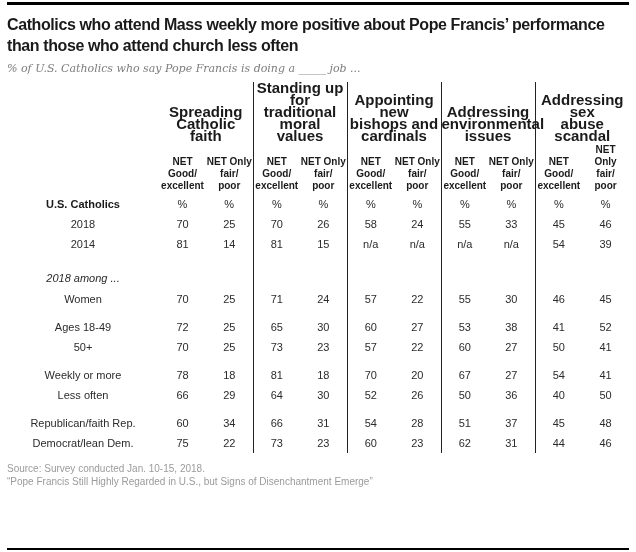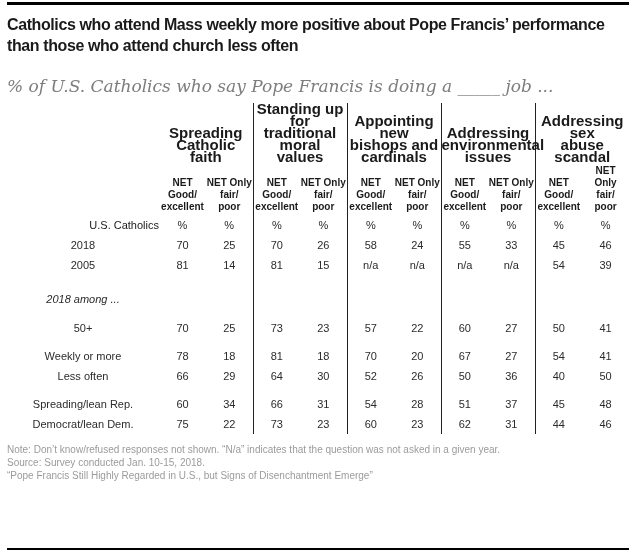--- a/index.html
+++ b/index.html
@@ -12,23 +12,23 @@
   .page { padding: 2px 0 0 7px; }
   .rule-top { border-top: 3px solid #000; width: 622px; }
   .rule-bottom { position: absolute; left: 7px; bottom: 2px; width: 622px; border-top: 2px solid #000; }
 
   .title {
     margin: 9px 0 0 0;
     font-size: 16px; font-weight: bold; line-height: 21px;
     letter-spacing: -0.4px; color: #1a1a1a; max-width: 622px;
   }
   .subtitle {
-    margin: 20px 0 0 0;
+    margin: 6px 0 0 0;
     font-family: "DejaVu Serif", serif; font-style: italic;
-    font-size: 17px; color: #7d7d7d;
+    font-size: 11px; color: #7d7d7d;
   }
 
   table.grid {
     margin-top: 7px; border-collapse: collapse; table-layout: fixed;
     width: 622px;
   }
   table.grid td {
     padding: 0; font-size: 11px; line-height: 12px;
     text-align: center; vertical-align: middle; color: #2b2b2b;
     overflow: visible; white-space: nowrap;
@@ -40,21 +40,21 @@
     font-weight: bold; font-size: 15px; line-height: 12px;
     vertical-align: bottom; white-space: pre-line;
     padding-bottom: 1px; height: 36px; color: #1a1a1a;
   }
   tr.r-sub td.sub {
     font-weight: bold; font-size: 10px; line-height: 12px;
     vertical-align: bottom; white-space: pre-line;
     padding-bottom: 2px; height: 49px; color: #1a1a1a;
   }
   tr.r-data td { height: 20px; }
-  tr.r-unit td.lbl { font-weight: normal; color: #1a1a1a; text-align: right; }
+  tr.r-unit td.lbl { font-weight: bold; color: #1a1a1a; }
   tr.r-section td { height: 22px; font-style: italic; vertical-align: bottom; padding-bottom: 5px; }
   tr.r-gap td { height: 8px; }
 
   .footer { margin-top: 9px; }
   .note-line { font-size: 10px; line-height: 13px; color: #9b9b9b; }
 </style>
 </head>
 <body>
 
 <div class="page">
@@ -154,21 +154,21 @@
       <td class="dv">58</td>
       <td>24</td>
       <td class="dv">55</td>
       <td>33</td>
       <td class="dv">45</td>
       <td>46</td>
     </tr>
 
 
     <tr class="r-data">
-      <td class="lbl">2005</td>
+      <td class="lbl">2014</td>
       <td>81</td>
       <td>14</td>
       <td class="dv">81</td>
       <td>15</td>
       <td class="dv">n/a</td>
       <td>n/a</td>
       <td class="dv">n/a</td>
       <td>n/a</td>
       <td class="dv">54</td>
       <td>39</td>
@@ -196,35 +196,61 @@
           <td></td>
           <td class="dv"></td>
           <td></td>
           <td class="dv"></td>
           <td></td>
           <td class="dv"></td>
           <td></td>
     </tr>
 
 
+    <tr class="r-data">
+      <td class="lbl">Women</td>
+      <td>70</td>
+      <td>25</td>
+      <td class="dv">71</td>
+      <td>24</td>
+      <td class="dv">57</td>
+      <td>22</td>
+      <td class="dv">55</td>
+      <td>30</td>
+      <td class="dv">46</td>
+      <td>45</td>
+    </tr>
 
     <tr class="r-gap">
       <td class="lbl"></td>
           <td></td>
           <td></td>
           <td class="dv"></td>
           <td></td>
           <td class="dv"></td>
           <td></td>
           <td class="dv"></td>
           <td></td>
           <td class="dv"></td>
           <td></td>
     </tr>
 
+    <tr class="r-data">
+      <td class="lbl">Ages 18-49</td>
+      <td>72</td>
+      <td>25</td>
+      <td class="dv">65</td>
+      <td>30</td>
+      <td class="dv">60</td>
+      <td>27</td>
+      <td class="dv">53</td>
+      <td>38</td>
+      <td class="dv">41</td>
+      <td>52</td>
+    </tr>
 
     <tr class="r-data">
       <td class="lbl">50+</td>
       <td>70</td>
       <td>25</td>
       <td class="dv">73</td>
       <td>23</td>
       <td class="dv">57</td>
       <td>22</td>
       <td class="dv">60</td>
@@ -284,21 +310,21 @@
           <td></td>
           <td class="dv"></td>
           <td></td>
           <td class="dv"></td>
           <td></td>
           <td class="dv"></td>
           <td></td>
     </tr>
 
     <tr class="r-data">
-      <td class="lbl">Spreading/lean Rep.</td>
+      <td class="lbl">Republican/faith Rep.</td>
       <td>60</td>
       <td>34</td>
       <td class="dv">66</td>
       <td>31</td>
       <td class="dv">54</td>
       <td>28</td>
       <td class="dv">51</td>
       <td>37</td>
       <td class="dv">45</td>
       <td>48</td>
@@ -314,20 +340,19 @@
       <td>23</td>
       <td class="dv">62</td>
       <td>31</td>
       <td class="dv">44</td>
       <td>46</td>
     </tr>
   </tbody>
     </table>
 
   <div class="footer">
-    <div class="note-line">Note: Don’t know/refused responses not shown. “N/a” indicates that the question was not asked in a given year.</div>
     <div class="note-line">Source: Survey conducted Jan. 10-15, 2018.</div>
     <div class="note-line">“Pope Francis Still Highly Regarded in U.S., but Signs of Disenchantment Emerge”</div>
 
   </div>
 
   <div class="rule-bottom"></div>
 </div>
 
 </body></html>

